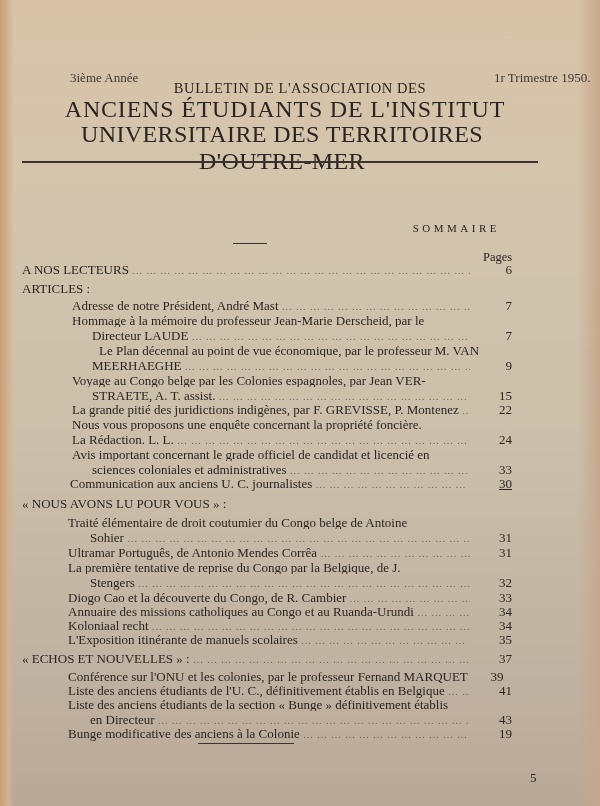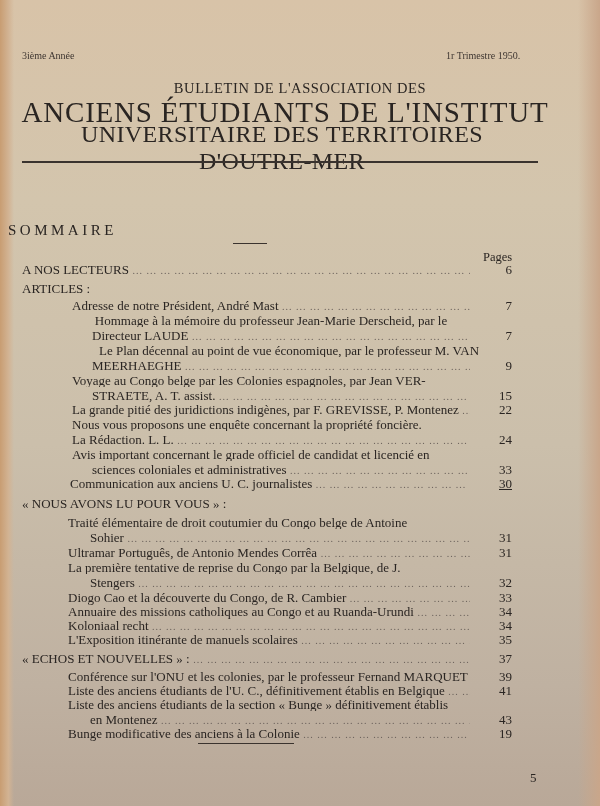--- a/index.html
+++ b/index.html
@@ -7,26 +7,26 @@
     width: 600px; height: 806px; overflow: hidden; position: relative;
     background: linear-gradient(180deg, #d8c3a8 0%, #d3c5ad 25%, #cbbfab 55%, #bfb1a1 85%, #b9a898 100%);
     font-family: "Liberation Serif", "DejaVu Serif", serif;
     color: #2a2522;
   }
   .edge-left { position:absolute; left:0; top:0; width:14px; height:806px;
     background: linear-gradient(90deg, #c89d72 0%, #d2b393 60%, rgba(210,190,170,0) 100%); }
   .edge-right { position:absolute; right:0; top:0; width:22px; height:806px;
     background: linear-gradient(270deg, #c9a68a 0%, rgba(210,185,160,0) 100%); }
   .abs { position: absolute; }
-  .small-head { font-size: 10px; color: #3e3631; top: 50px; }
+  .small-head { font-size: 13px; color: #3e3631; top: 70px; margin-left: 48px; }
   .title1 { top: 80px; left: 0; width: 600px; text-align: center; font-size: 14.5px; letter-spacing: 0.6px; }
-  .title2 { top: 96px; left: 0; width: 570px; text-align: center; font-size: 29px; letter-spacing: 0.8px; }
+  .title2 { top: 96px; left: 0; width: 570px; text-align: center; font-size: 24px; letter-spacing: 0.8px; }
   .title3 { top: 121px; left: 22px; width: 520px; text-align: center; font-size: 24px; letter-spacing: 0.4px; }
   .rule-main { top: 161px; left: 22px; width: 516px; height: 1.5px; background:#3a332e; }
-  .sommaire { top: 222px; left: 8px; width: 500px; text-align: left; font-size: 15px; letter-spacing: 3.5px; }
+  .sommaire { top: 222px; left: 0; width: 500px; text-align: right; font-size: 11px; letter-spacing: 3.5px; }
   .rule-small { top: 243px; left: 233px; width: 34px; height: 1px; background:#3a332e; }
   .pages-label { top: 250px; left: 483px; font-size: 12.5px; }
   .toc { position:absolute; left: 0; top: 0; width: 600px; }
   .row { position:absolute; font-size: 13px; line-height: 13px; white-space: nowrap; }
   .row .dots { color: #6a615a; letter-spacing: 1px; font-size: 10px; }
   .pg { position:absolute; font-size: 13px; line-height: 13px; width: 30px; text-align: right; }
   .rule-end { top: 693px; left: 198px; width: 96px; height: 1px; background:#3a332e; }
   .folio { top: 715px; left: 530px; font-size: 13px; }
 </style>
 </head>
@@ -46,21 +46,21 @@
 <div class="abs sommaire">SOMMAIRE</div>
 <div class="abs rule-small"></div>
 <div class="abs pages-label">Pages</div>
 
 <div class="toc" id="toc">
     <div class="row" style="left: 22px; top: 263px; width: 448px; overflow: hidden;"><span>A NOS LECTEURS</span><span class="dots"> ... ... ... ... ... ... ... ... ... ... ... ... ... ... ... ... ... ... ... ... ... ... ... ... ... ...</span></div>
     <div class="pg" style="left: 482px; top: 263px;">6</div>
     <div class="row" style="left: 22px; top: 282px; width: 448px; overflow: hidden;"><span>ARTICLES :</span></div>
     <div class="row" style="left: 72px; top: 299px; width: 398px; overflow: hidden;"><span>Adresse de notre Président, André Mast</span><span class="dots"> ... ... ... ... ... ... ... ... ... ... ... ... ... ... ... ... ... ... ... ... ... ... ... ... ... ...</span></div>
     <div class="pg" style="left: 482px; top: 299px;">7</div>
-    <div class="row" style="left: 72px; top: 314px; width: 398px; overflow: hidden; text-align: center;"><span>Hommage à la mémoire du professeur Jean-Marie Derscheid, par le</span></div>
+    <div class="row" style="left: 72px; top: 314px; width: 398px; overflow: hidden;"><span>Hommage à la mémoire du professeur Jean-Marie Derscheid, par le</span></div>
     <div class="row" style="left: 92px; top: 329px; width: 378px; overflow: hidden;"><span>Directeur LAUDE</span><span class="dots"> ... ... ... ... ... ... ... ... ... ... ... ... ... ... ... ... ... ... ... ... ... ... ... ... ... ...</span></div>
     <div class="pg" style="left: 482px; top: 329px;">7</div>
     <div class="row" style="left: 72px; top: 344px; width: 398px; overflow: hidden; margin-left: 27px;"><span>Le Plan décennal au point de vue économique, par le professeur M. VAN</span></div>
     <div class="row" style="left: 92px; top: 359px; width: 378px; overflow: hidden;"><span>MEERHAEGHE</span><span class="dots"> ... ... ... ... ... ... ... ... ... ... ... ... ... ... ... ... ... ... ... ... ... ... ... ... ... ...</span></div>
     <div class="pg" style="left: 482px; top: 359px;">9</div>
     <div class="row" style="left: 72px; top: 374px; width: 398px; overflow: hidden;"><span>Voyage au Congo belge par les Colonies espagnoles, par Jean VER-</span></div>
     <div class="row" style="left: 92px; top: 389px; width: 378px; overflow: hidden;"><span>STRAETE, A. T. assist.</span><span class="dots"> ... ... ... ... ... ... ... ... ... ... ... ... ... ... ... ... ... ... ... ... ... ... ... ... ... ...</span></div>
     <div class="pg" style="left: 482px; top: 389px;">15</div>
     <div class="row" style="left: 72px; top: 403px; width: 398px; overflow: hidden;"><span>La grande pitié des juridictions indigènes, par F. GREVISSE, P. Montenez</span><span class="dots"> ... ... ... ... ... ... ... ... ... ... ... ... ... ... ... ... ... ... ... ... ... ... ... ... ... ...</span></div>
     <div class="pg" style="left: 482px; top: 403px;">22</div>
@@ -85,24 +85,24 @@
     <div class="pg" style="left: 482px; top: 591px;">33</div>
     <div class="row" style="left: 68px; top: 605px; width: 402px; overflow: hidden;"><span>Annuaire des missions catholiques au Congo et au Ruanda-Urundi</span><span class="dots"> ... ... ... ... ... ... ... ... ... ... ... ... ... ... ... ... ... ... ... ... ... ... ... ... ... ...</span></div>
     <div class="pg" style="left: 482px; top: 605px;">34</div>
     <div class="row" style="left: 68px; top: 619px; width: 402px; overflow: hidden;"><span>Koloniaal recht</span><span class="dots"> ... ... ... ... ... ... ... ... ... ... ... ... ... ... ... ... ... ... ... ... ... ... ... ... ... ...</span></div>
     <div class="pg" style="left: 482px; top: 619px;">34</div>
     <div class="row" style="left: 68px; top: 633px; width: 402px; overflow: hidden;"><span>L'Exposition itinérante de manuels scolaires</span><span class="dots"> ... ... ... ... ... ... ... ... ... ... ... ... ... ... ... ... ... ... ... ... ... ... ... ... ... ...</span></div>
     <div class="pg" style="left: 482px; top: 633px;">35</div>
     <div class="row" style="left: 22px; top: 652px; width: 448px; overflow: hidden;"><span>« ECHOS ET NOUVELLES » :</span><span class="dots"> ... ... ... ... ... ... ... ... ... ... ... ... ... ... ... ... ... ... ... ... ... ... ... ... ... ...</span></div>
     <div class="pg" style="left: 482px; top: 652px;">37</div>
     <div class="row" style="left: 68px; top: 670px; width: 402px; overflow: hidden;"><span>Conférence sur l'ONU et les colonies, par le professeur Fernand MARQUET</span><span class="dots"> ... ... ... ... ... ... ... ... ... ... ... ... ... ... ... ... ... ... ... ... ... ... ... ... ... ...</span></div>
-    <div class="pg" style="left: 482px; top: 670px;">39</div>
+    <div class="pg" style="left: 482px; top: 670px; text-align: center;">39</div>
     <div class="row" style="left: 68px; top: 684px; width: 402px; overflow: hidden;"><span>Liste des anciens étudiants de l'U. C., définitivement établis en Belgique</span><span class="dots"> ... ... ... ... ... ... ... ... ... ... ... ... ... ... ... ... ... ... ... ... ... ... ... ... ... ...</span></div>
     <div class="pg" style="left: 482px; top: 684px;">41</div>
     <div class="row" style="left: 68px; top: 698px; width: 402px; overflow: hidden;"><span>Liste des anciens étudiants de la section « Bunge » définitivement établis</span></div>
-    <div class="row" style="left: 90px; top: 713px; width: 380px; overflow: hidden;"><span>en Montenez</span><span class="dots"> ... ... ... ... ... ... ... ... ... ... ... ... ... ... ... ... ... ... ... ... ... ... ... ... ... ...</span></div>
+    <div class="row" style="left: 90px; top: 713px; width: 380px; overflow: hidden;"><span>en Directeur</span><span class="dots"> ... ... ... ... ... ... ... ... ... ... ... ... ... ... ... ... ... ... ... ... ... ... ... ... ... ...</span></div>
     <div class="pg" style="left: 482px; top: 713px;">43</div>
     <div class="row" style="left: 68px; top: 727px; width: 402px; overflow: hidden;"><span>Bunge modificative des anciens à la Colonie</span><span class="dots"> ... ... ... ... ... ... ... ... ... ... ... ... ... ... ... ... ... ... ... ... ... ... ... ... ... ...</span></div>
     <div class="pg" style="left: 482px; top: 727px;">19</div>
   </div>
 
 <div class="abs rule-end" style="top:743px;"></div>
 <div class="abs folio" style="top:770px;">5</div>
 
 </body></html>

